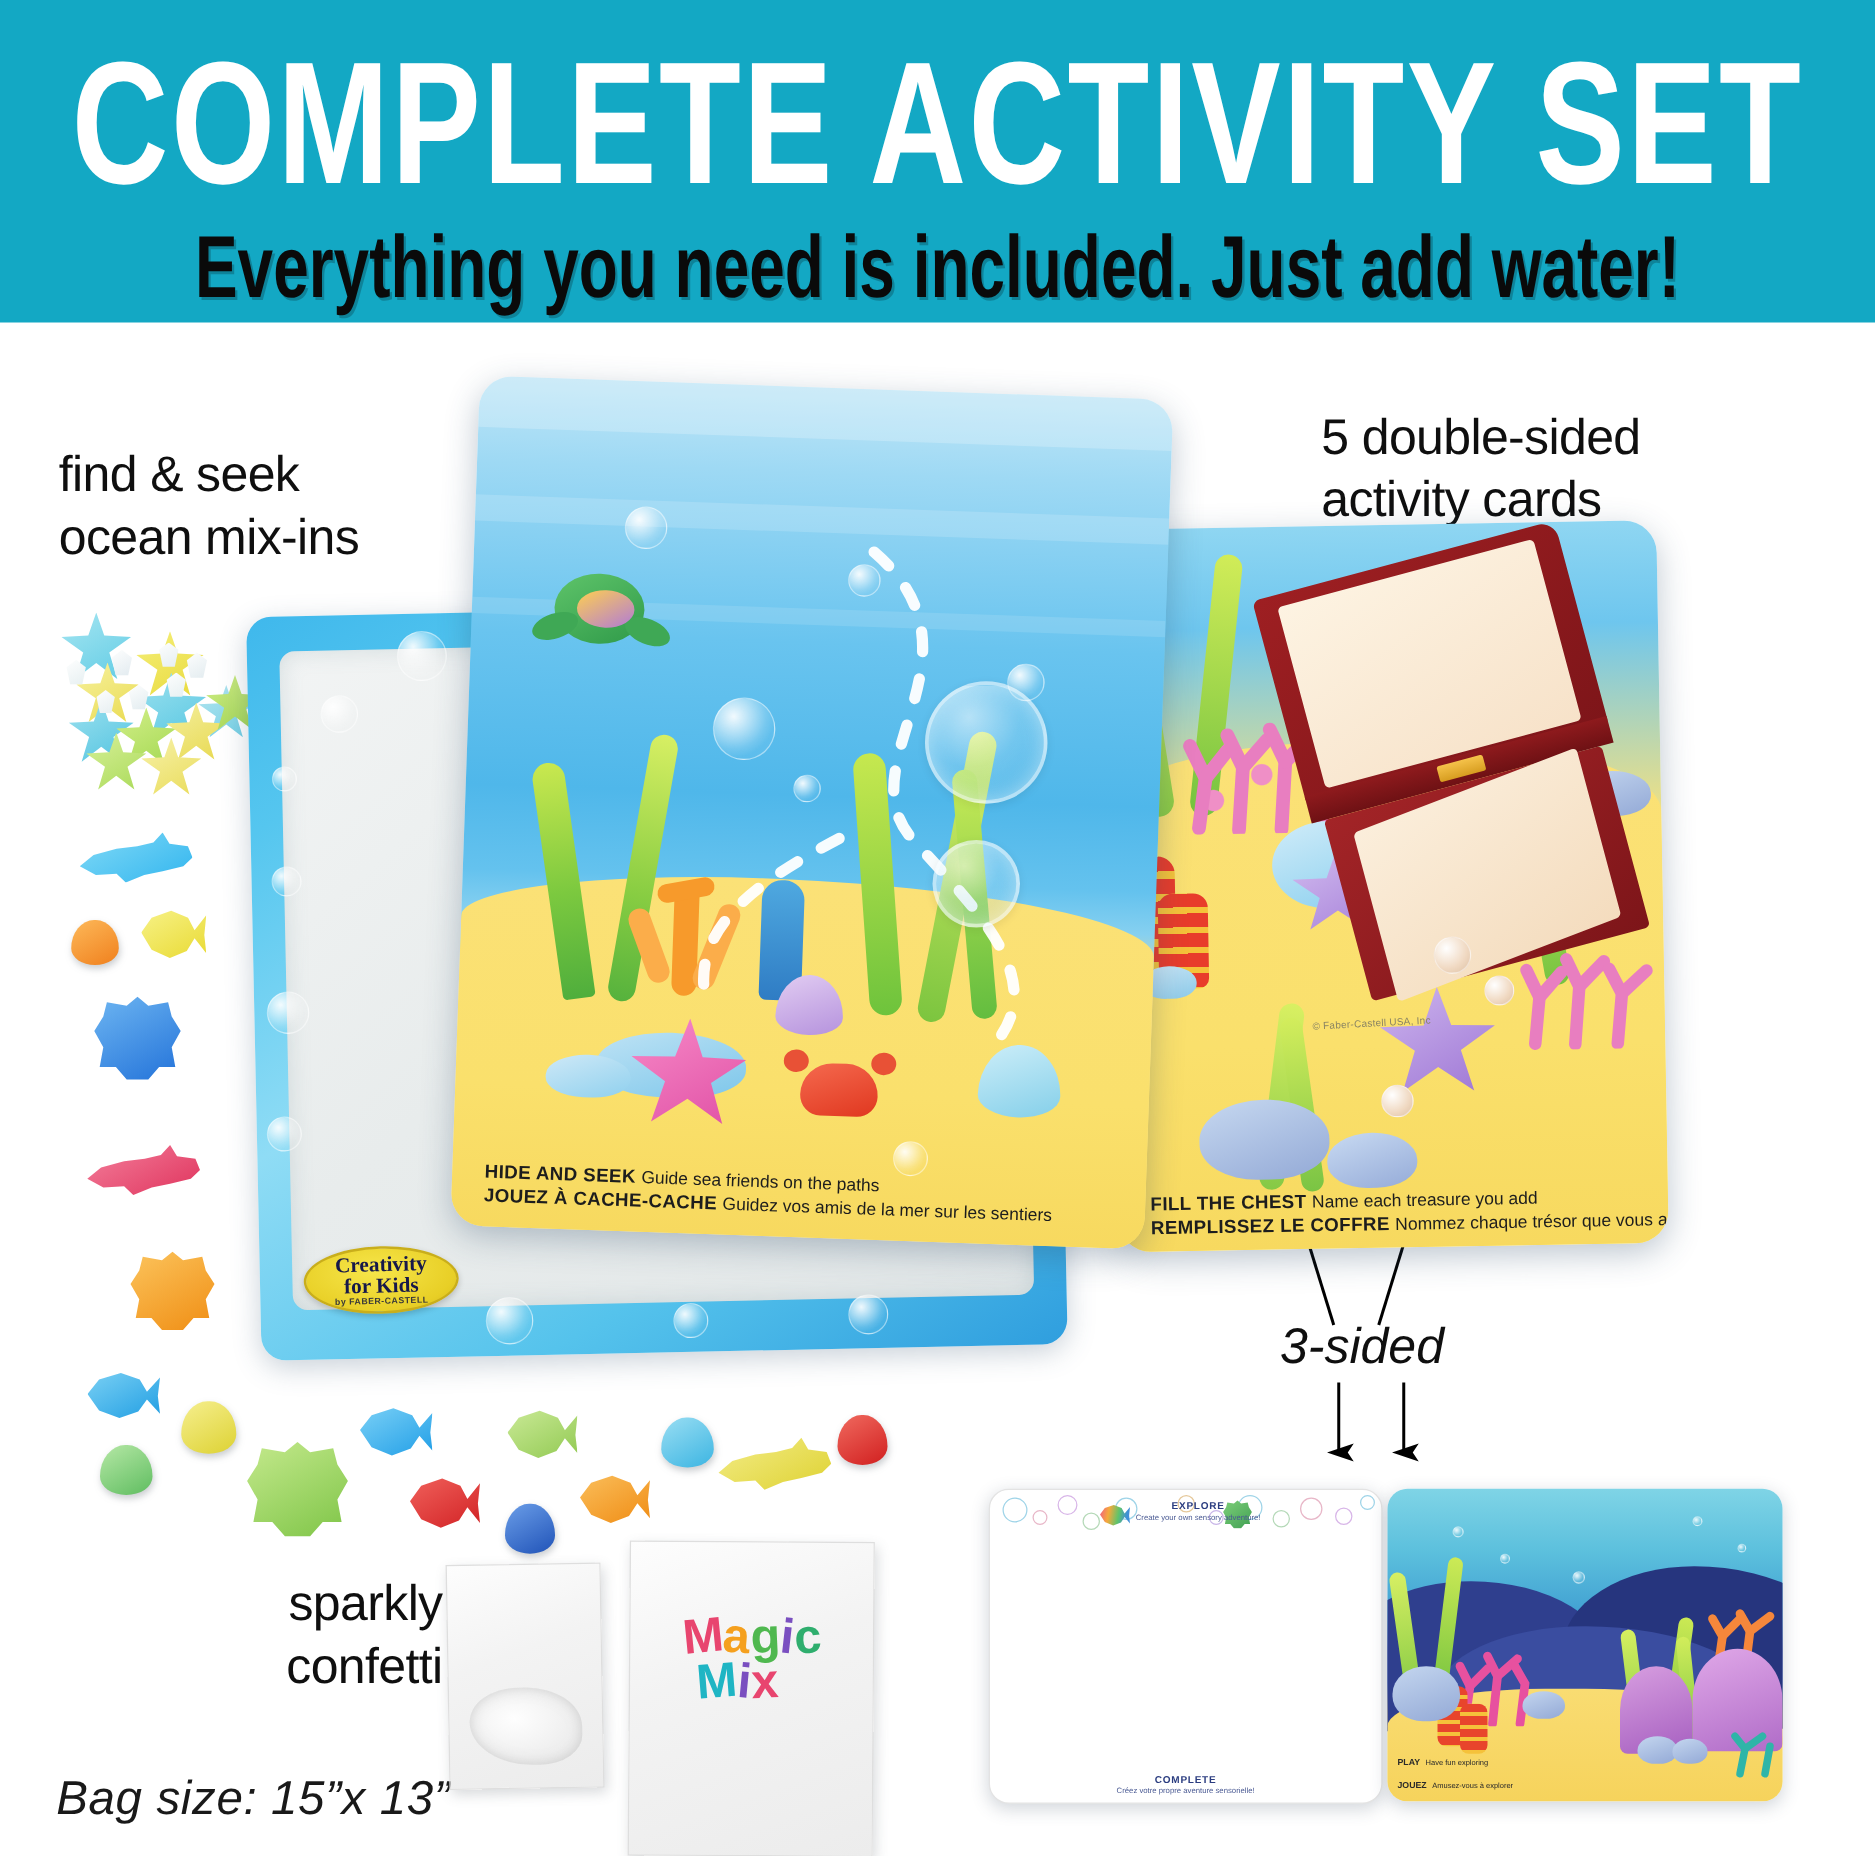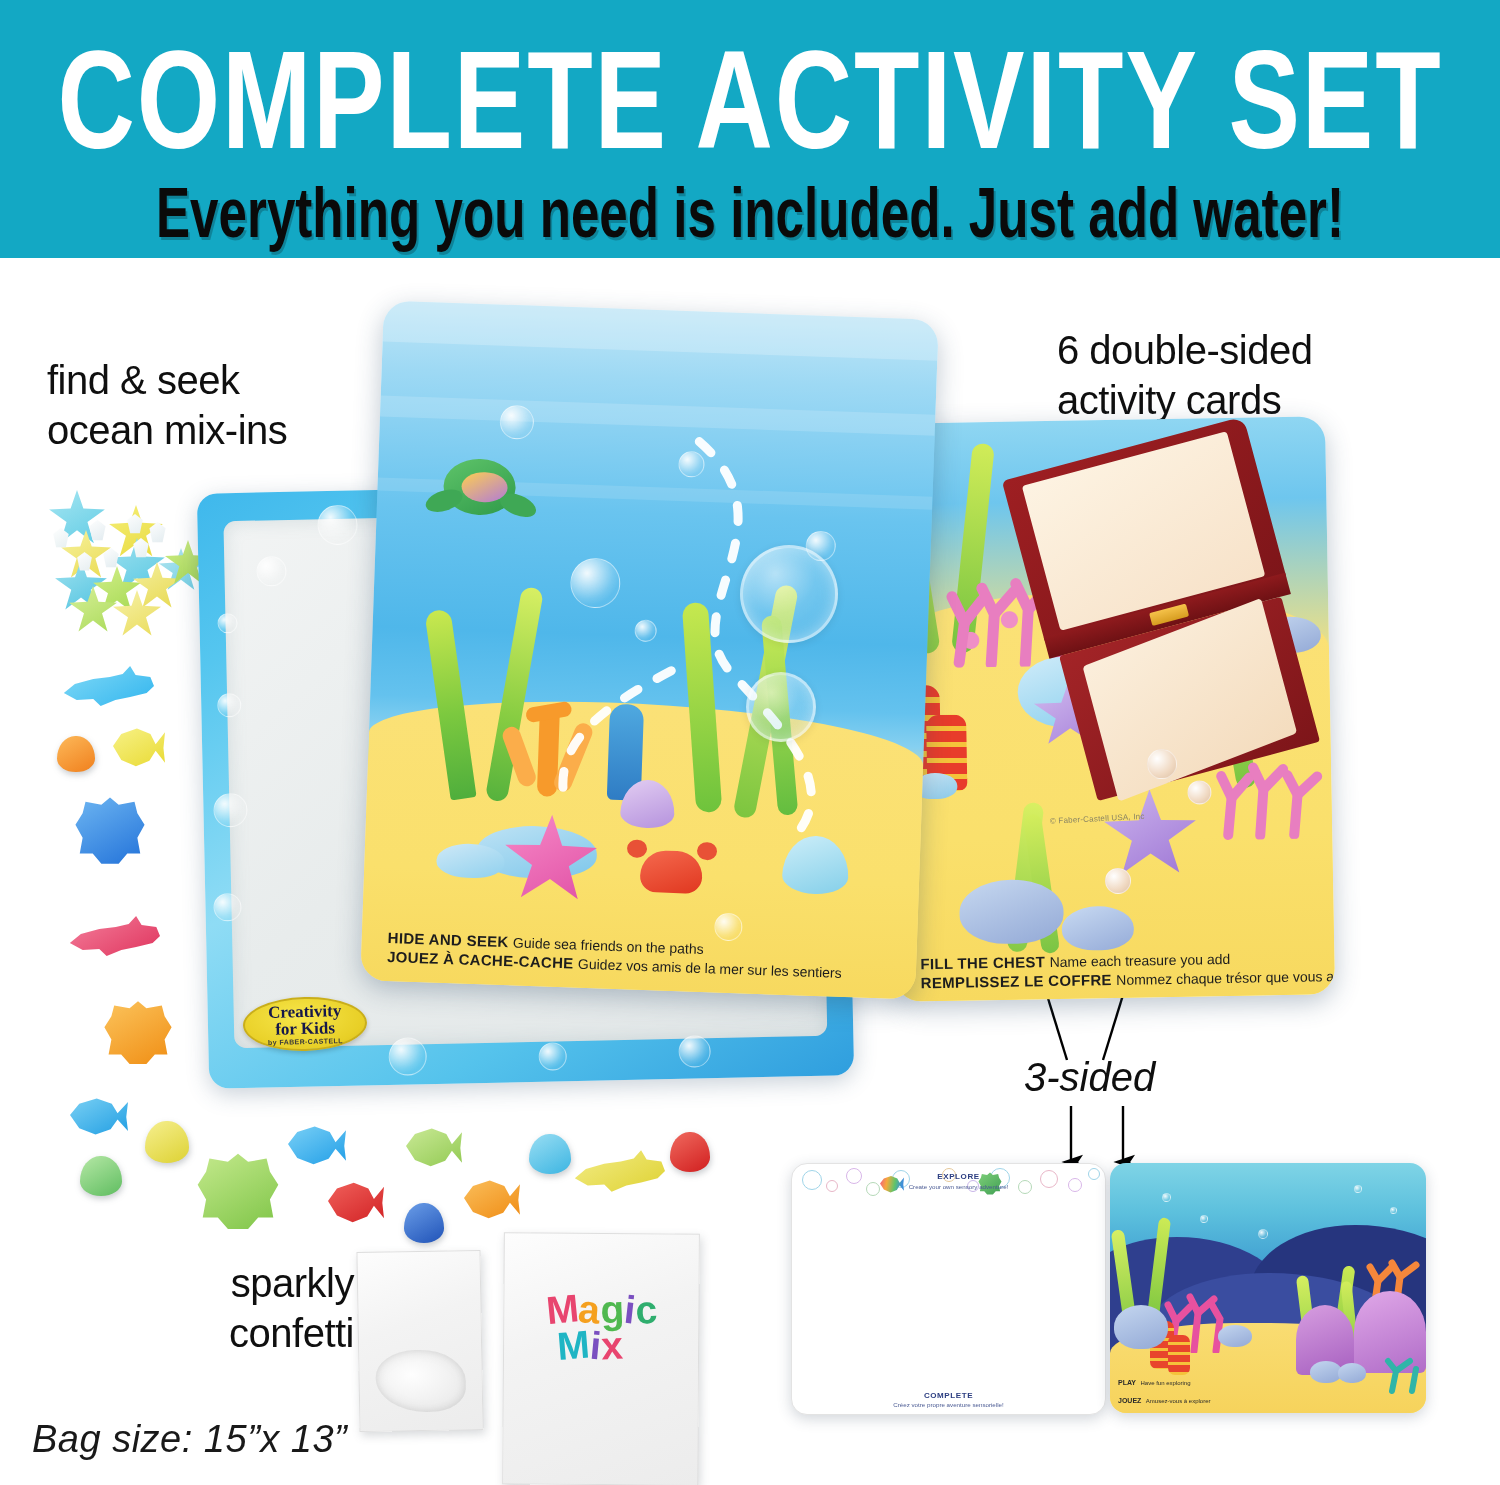--- a/index.html
+++ b/index.html
@@ -58,21 +58,21 @@
   #label-mixins  { left: 47px;  top: 355px; }
   #label-cards   { left: 1057px; top: 325px; }
   #label-bag     { left: 274px; top: 833px; }
   #label-confetti{ left: 186px; top: 1258px; text-align: right; width: 168px;}
   #label-2sided  {
     left: 1024px; top: 1052px;
     font-style: italic; font-size: 40px; font-weight: 400;
     letter-spacing: 0px;
   }
   #label-bagsize {
-    position: absolute; left: 32px; top: 1418px;
+    position: absolute; left: 45px; top: 1418px;
     font-style: italic; font-weight: 300; font-size: 38px;
     color: #191919; letter-spacing: 0.5px;
     font-family: "Liberation Sans", sans-serif;
   }
 
   
   .squishbag {
     position: absolute; left: 203px; top: 487px;
     width: 645px; height: 595px;
     transform: rotate(-1.2deg);
@@ -192,20 +192,21 @@
     position:absolute; font-size: 8px; color: #8a8463;
     font-family:"Liberation Sans",sans-serif; letter-spacing:0.2px;
   }
 
   
   .minicard {
     position: absolute;
     border-radius: 16px;
     overflow: hidden;
     box-shadow: 0 4px 14px rgba(50,70,90,0.22);
+    margin-top: 28px;
   }
   #card-explore {
     left: 791px; top: 1163px; width: 315px; height: 252px;
     background: #ffffff; border: 1px solid #e3e3e3;
   }
   #card-play {
     left: 1110px; top: 1163px; width: 316px; height: 250px;
     background: linear-gradient(180deg,#7fd4e6 0%,#5cc0dd 20%,#3f9ed1 42%,#2f4f9e 52%,#3b62ae 62%,#f6dd7a 72%,#fbe477 100%);
   }
   .mini-hdr {
@@ -290,21 +291,21 @@
 </head>
 <body>
 
 <div class="banner">
   <div class="banner-title">COMPLETE ACTIVITY SET</div>
   <div class="banner-sub">Everything you need is included. Just add water!</div>
 </div>
 
 <div class="callout" id="label-mixins">find &amp; seek
 ocean mix-ins</div>
-<div class="callout" id="label-cards">6 double-sided
+<div class="callout" id="label-cards">5 double-sided
 activity cards</div>
 <div class="callout" id="label-bag">fillable
 squish
 bag</div>
 <div class="callout" id="label-confetti">sparkly
 confetti</div>
 <div class="callout" id="label-2sided">3-sided</div>
 <div id="label-bagsize">Bag size: 15”x 13”</div>
 
 <div>

